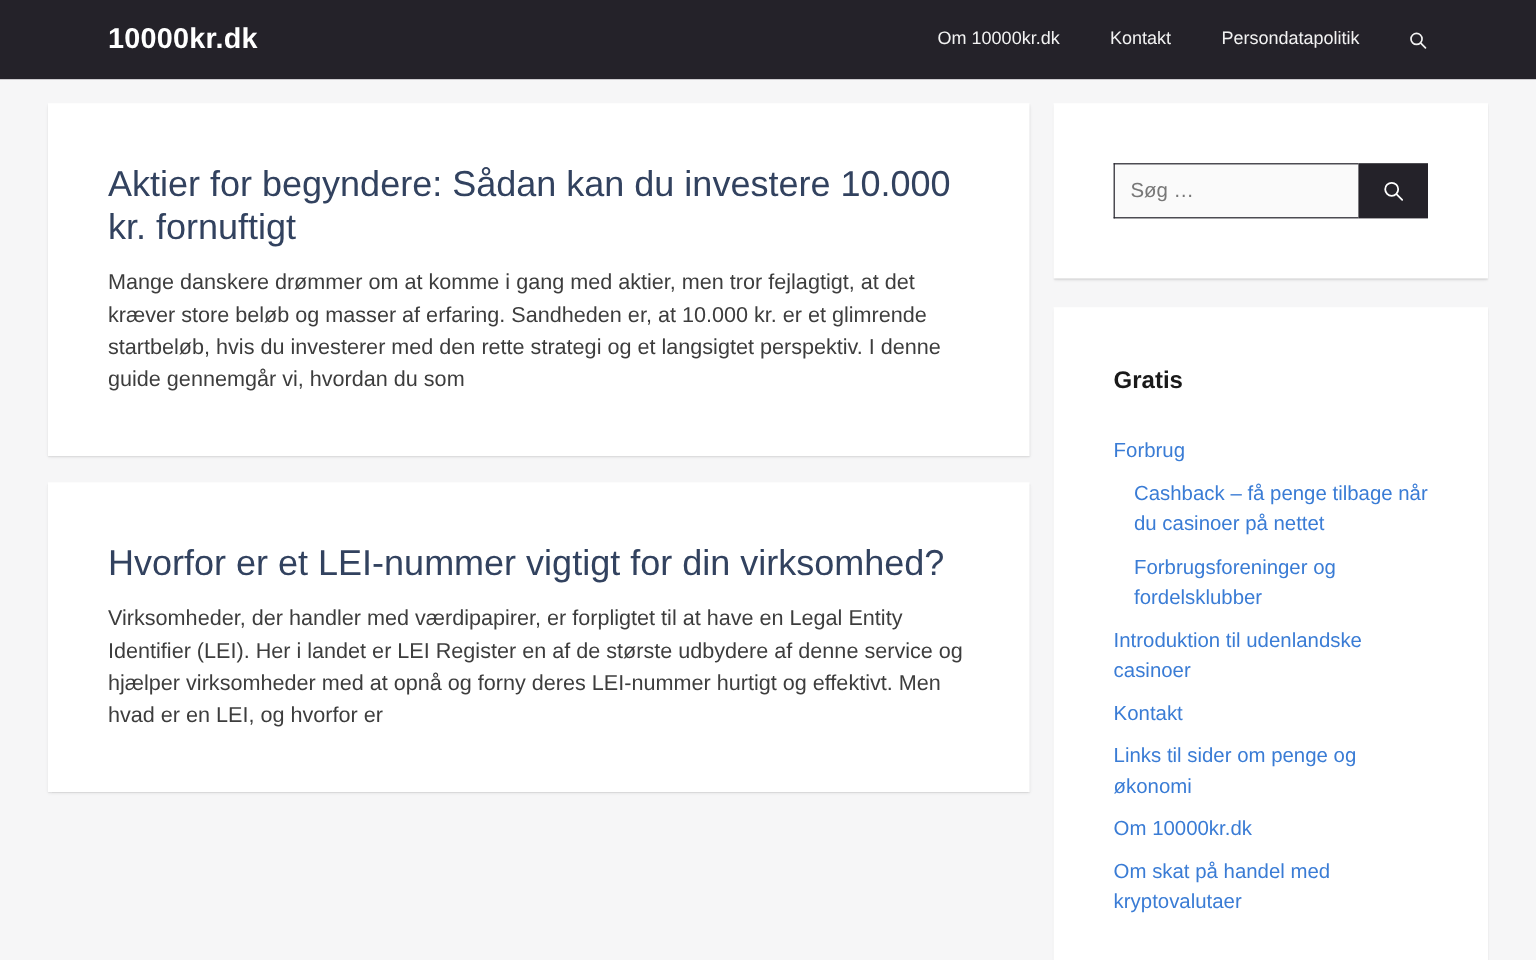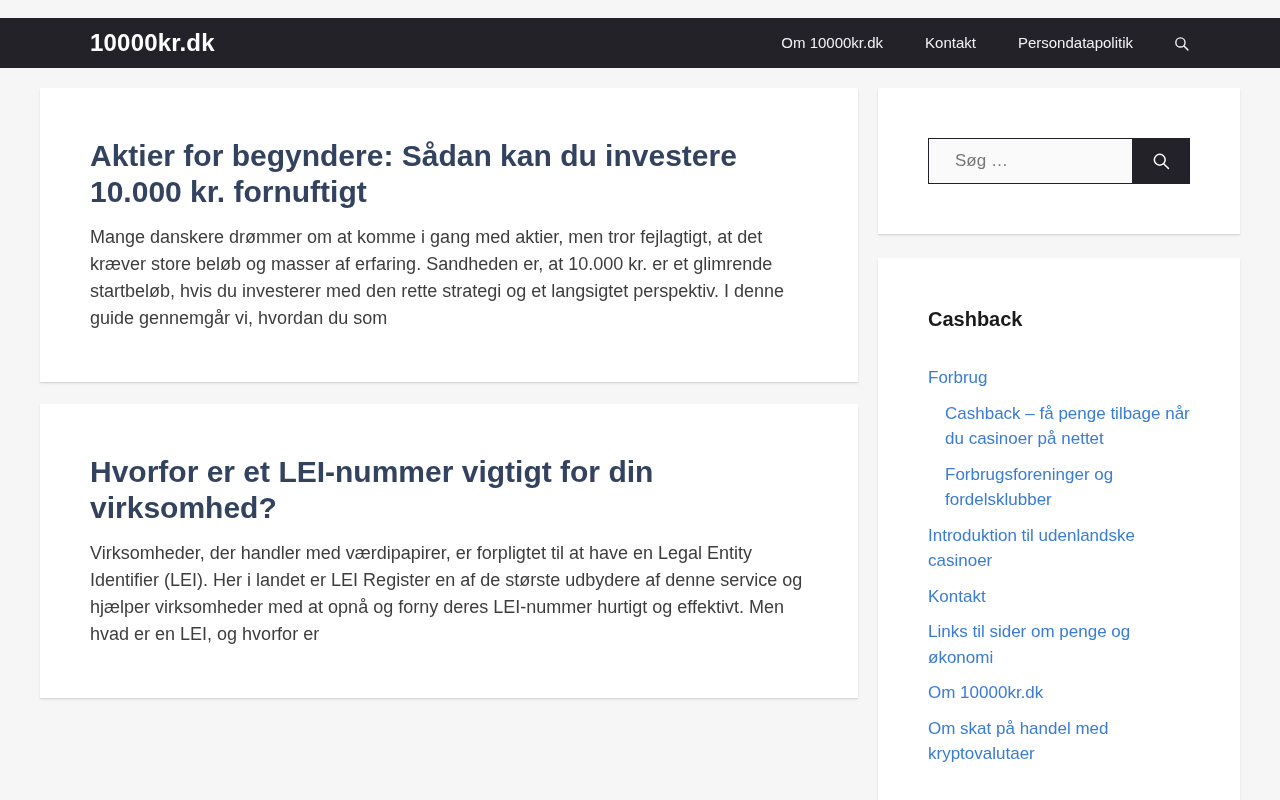--- a/index.html
+++ b/index.html
@@ -7,23 +7,22 @@
   body {
     width: 1280px;
     height: 800px;
     overflow: hidden;
     background: #f6f6f7;
     font-family: "Liberation Sans", "DejaVu Sans", sans-serif;
   }
 
   
   .site-header {
-    height: 50px;
+    height: 66px;
     background: #242229;
-    margin-top: 18px;
   }
   .header-inner {
     width: 1200px;
     height: 100%;
     margin: 0 auto;
     padding: 0 50px;
     display: flex;
     align-items: center;
     justify-content: space-between;
   }
@@ -76,21 +75,21 @@
 
   
   .article-card {
     padding: 50px;
     margin-bottom: 22px;
   }
   .entry-title {
     margin: 0 0 14px;
     font-size: 30px;
     line-height: 1.2;
-    font-weight: 700;
+    font-weight: 400;
     max-width: 720px;
   }
   .entry-title a {
     color: #32425f;
     text-decoration: none;
   }
   .entry-meta {
     margin: 0 0 30px;
     font-size: 14px;
     color: #8f8f8f;
@@ -113,21 +112,21 @@
     margin-bottom: 24px;
   }
   .search-form { display: flex; }
   .search-input {
     flex: 1;
     min-width: 0;
     height: 46px;
     border: 1px solid #22212a;
     border-right: none;
     background: #fafafa;
-    padding: 0 26px;
+    padding: 0 13px;
     font-size: 17px;
     color: #555555;
     font-family: "Liberation Sans", "DejaVu Sans", sans-serif;
     outline: none;
   }
   .search-input::placeholder { color: #777777; opacity: 1; }
   .search-submit {
     width: 58px;
     height: 46px;
     flex: 0 0 58px;
@@ -213,21 +212,21 @@
             <svg width="20" height="20" viewBox="0 0 24 24" fill="none" stroke="currentColor" stroke-width="1.8" stroke-linecap="round">
               <circle cx="10.5" cy="10.5" r="6.5"></circle>
               <line x1="15.5" y1="15.5" x2="21" y2="21"></line>
             </svg>
           </span>
         </button>
       </form>
     </div>
 
     <div class="card widget">
-      <h2 class="widget-title">Cashback</h2>
+      <h2 class="widget-title">Gratis</h2>
       <ul class="toc-list">
         <li><a href="#">Forbrug</a></li>
         <li class="sub"><a href="#">Cashback – få penge tilbage når du casinoer på nettet</a></li>
         <li class="sub"><a href="#">Forbrugsforeninger og fordelsklubber</a></li>
         <li><a href="#">Introduktion til udenlandske casinoer</a></li>
         <li><a href="#">Kontakt</a></li>
         <li><a href="#">Links til sider om penge og økonomi</a></li>
         <li><a href="#">Om 10000kr.dk</a></li>
         <li><a href="#">Om skat på handel med kryptovalutaer</a></li>
       </ul>

